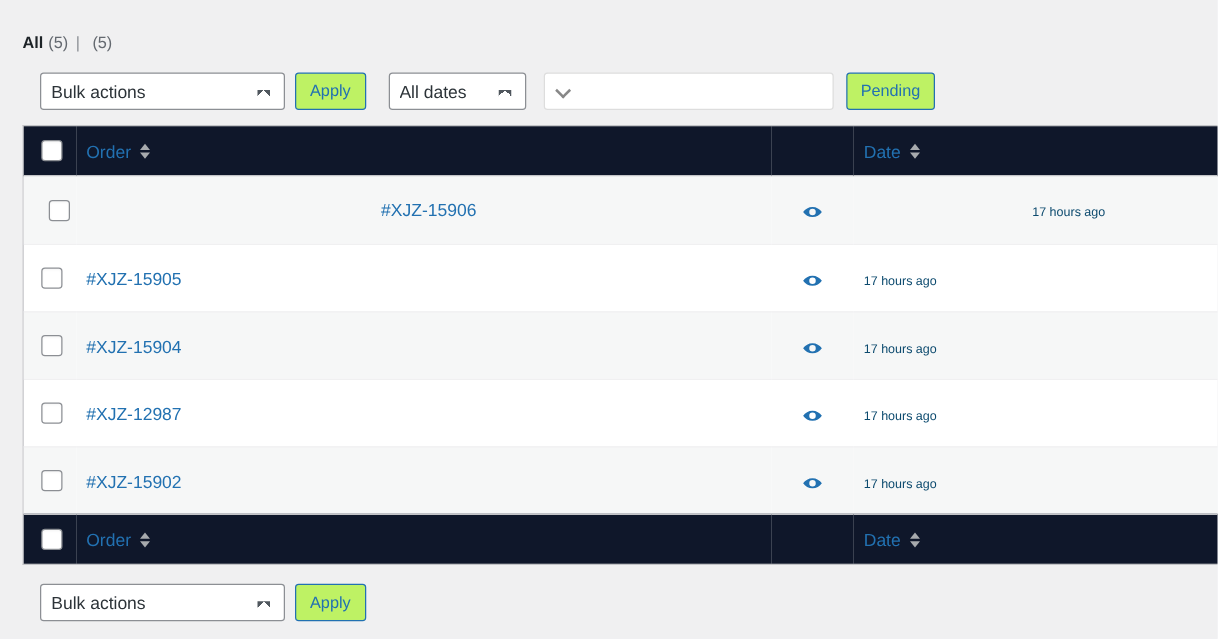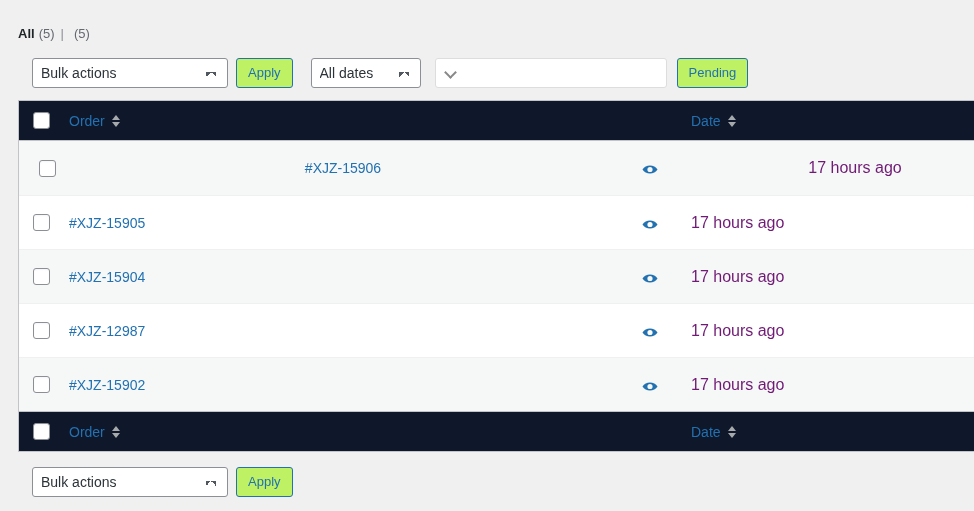--- a/index.html
+++ b/index.html
@@ -195,21 +195,21 @@
     vertical-align: middle;
   }
   tbody tr:first-child td { border-top: 0; text-align: center; }
 
   .order-link {
     color: #2271b1;
     text-decoration: none;
     font-size: 14px;
     cursor: pointer;
   }
-  .date-text { color: #701a75; font-size: 16px; }
+  .date-text { color: #0c4a6e; font-size: 10px; }
 
   .eye-icon {
     display: inline-block;
     width: 20px; height: 20px;
     cursor: pointer;
     vertical-align: middle;
   }
 </style>
 </head>
 <body>

